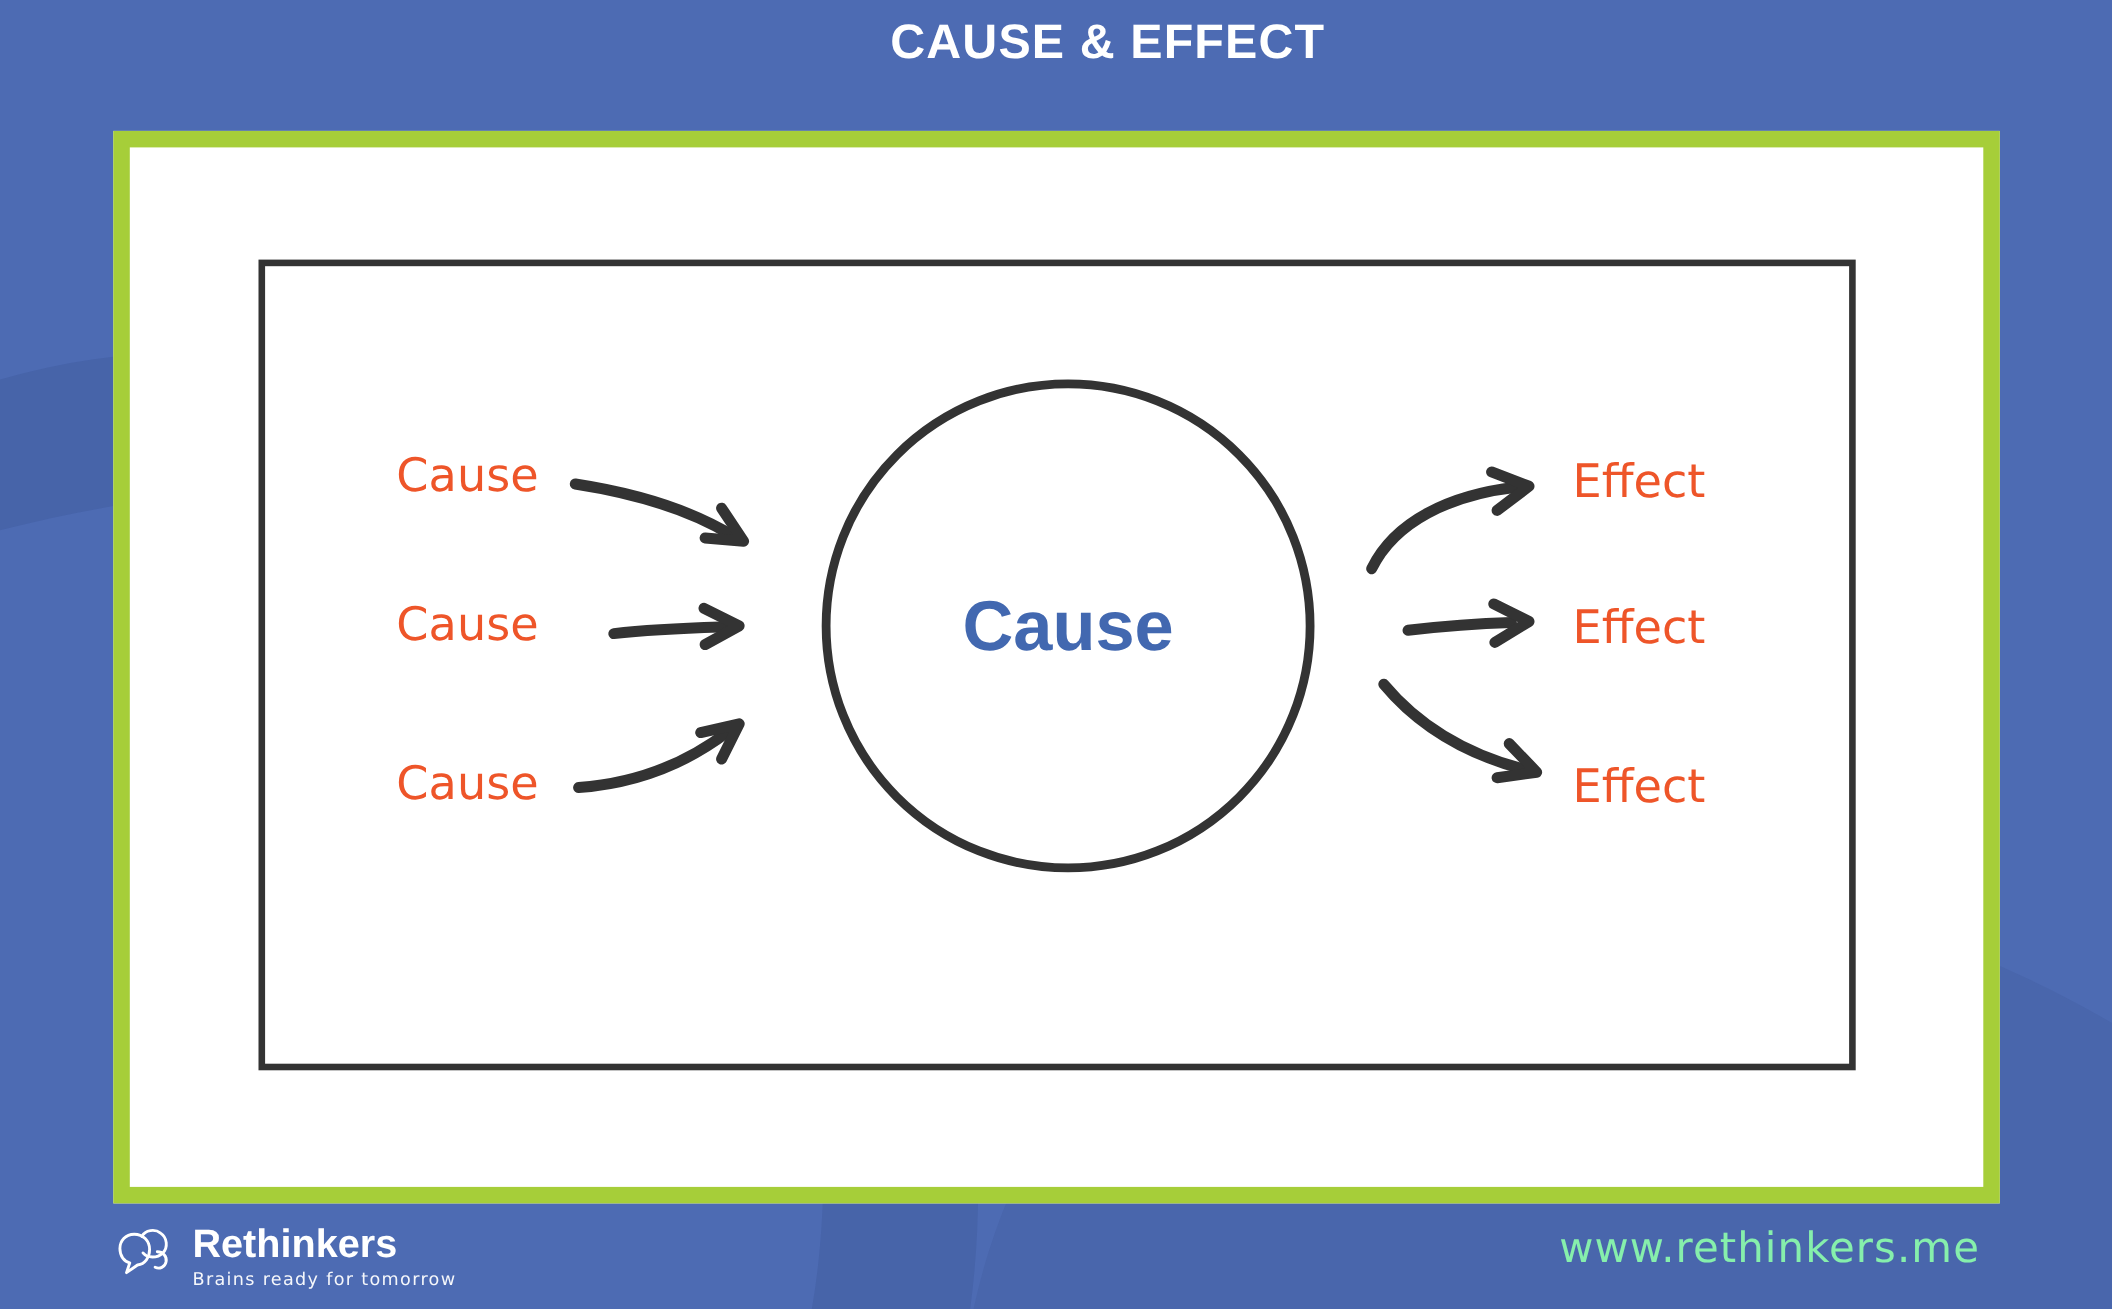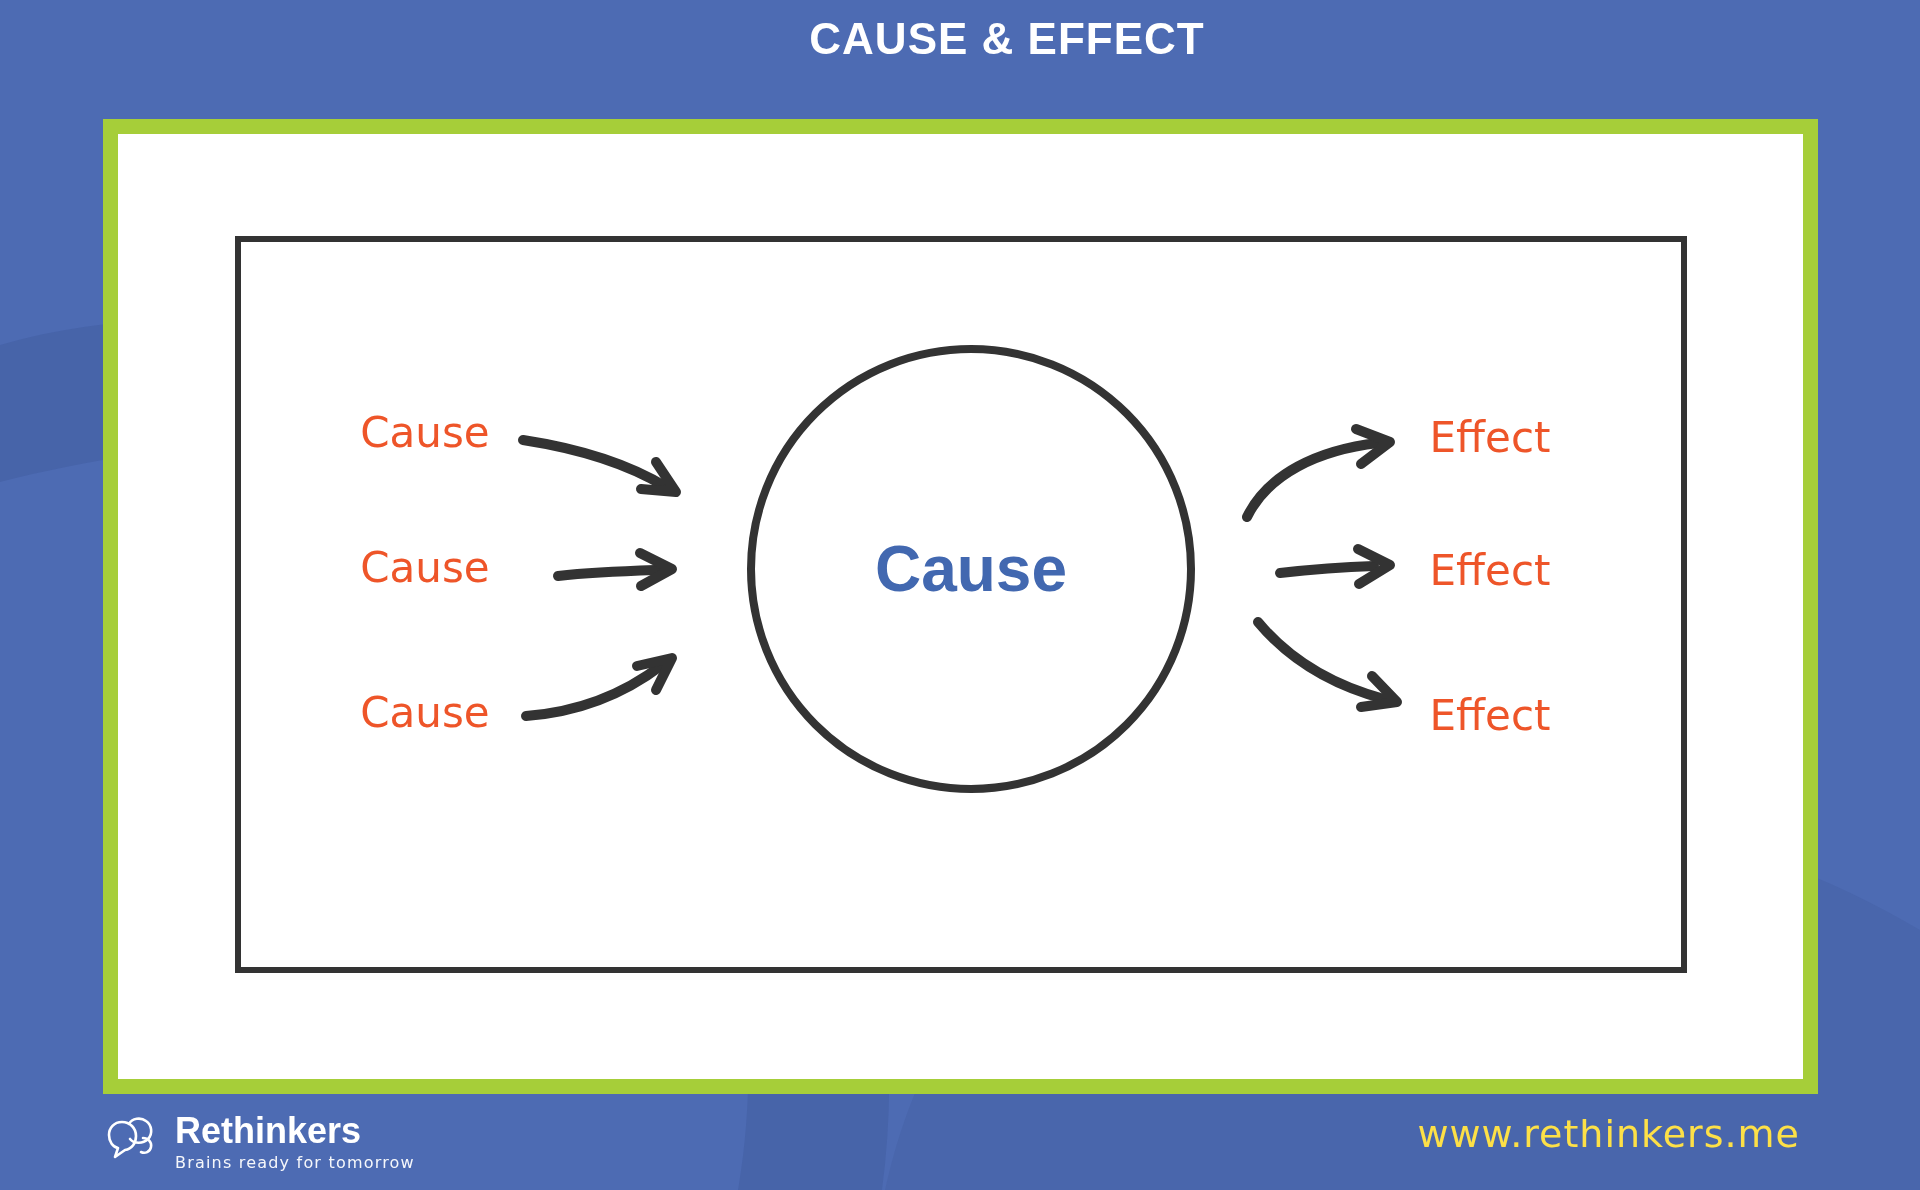--- a/index.html
+++ b/index.html
@@ -50,21 +50,21 @@
   .brand-name{
     color:#ffffff;font-size:36px;font-weight:bold;line-height:1.05;
     font-family:"Liberation Sans", sans-serif;
   }
   .brand-tagline{
     color:#ffffff;font-size:16px;font-weight:400;letter-spacing:1.2px;margin-top:3px;
     font-family:"DejaVu Sans", sans-serif;opacity:.95;
   }
   .footer-url{
     position:absolute;right:120px;top:1112px;
-    color:#fde047;font-size:38px;font-weight:400;
+    color:#86efac;font-size:38px;font-weight:400;
     font-family:"DejaVu Sans", sans-serif;letter-spacing:1px;
   }
 </style>
 </head>
 <body style="--bg-blue: #4d6bb3; --green: #a6ce39; --orange: #ee5529; --event-blue: #4268b0; --dark: #333333;">
 
 <svg class="bg-decor" viewBox="0 0 1920 1190" aria-hidden="true">
   <path d="M0,345 C300,258 630,400 722,800 C748,945 758,1075 738,1190
            L882,1190 C902,1040 882,880 800,700 C698,478 400,382 0,482 Z" fill="rgba(23,38,86,0.10)"></path>
   <path d="M885,1190 C920,1030 1010,905 1180,845 C1420,765 1700,800 1920,930

